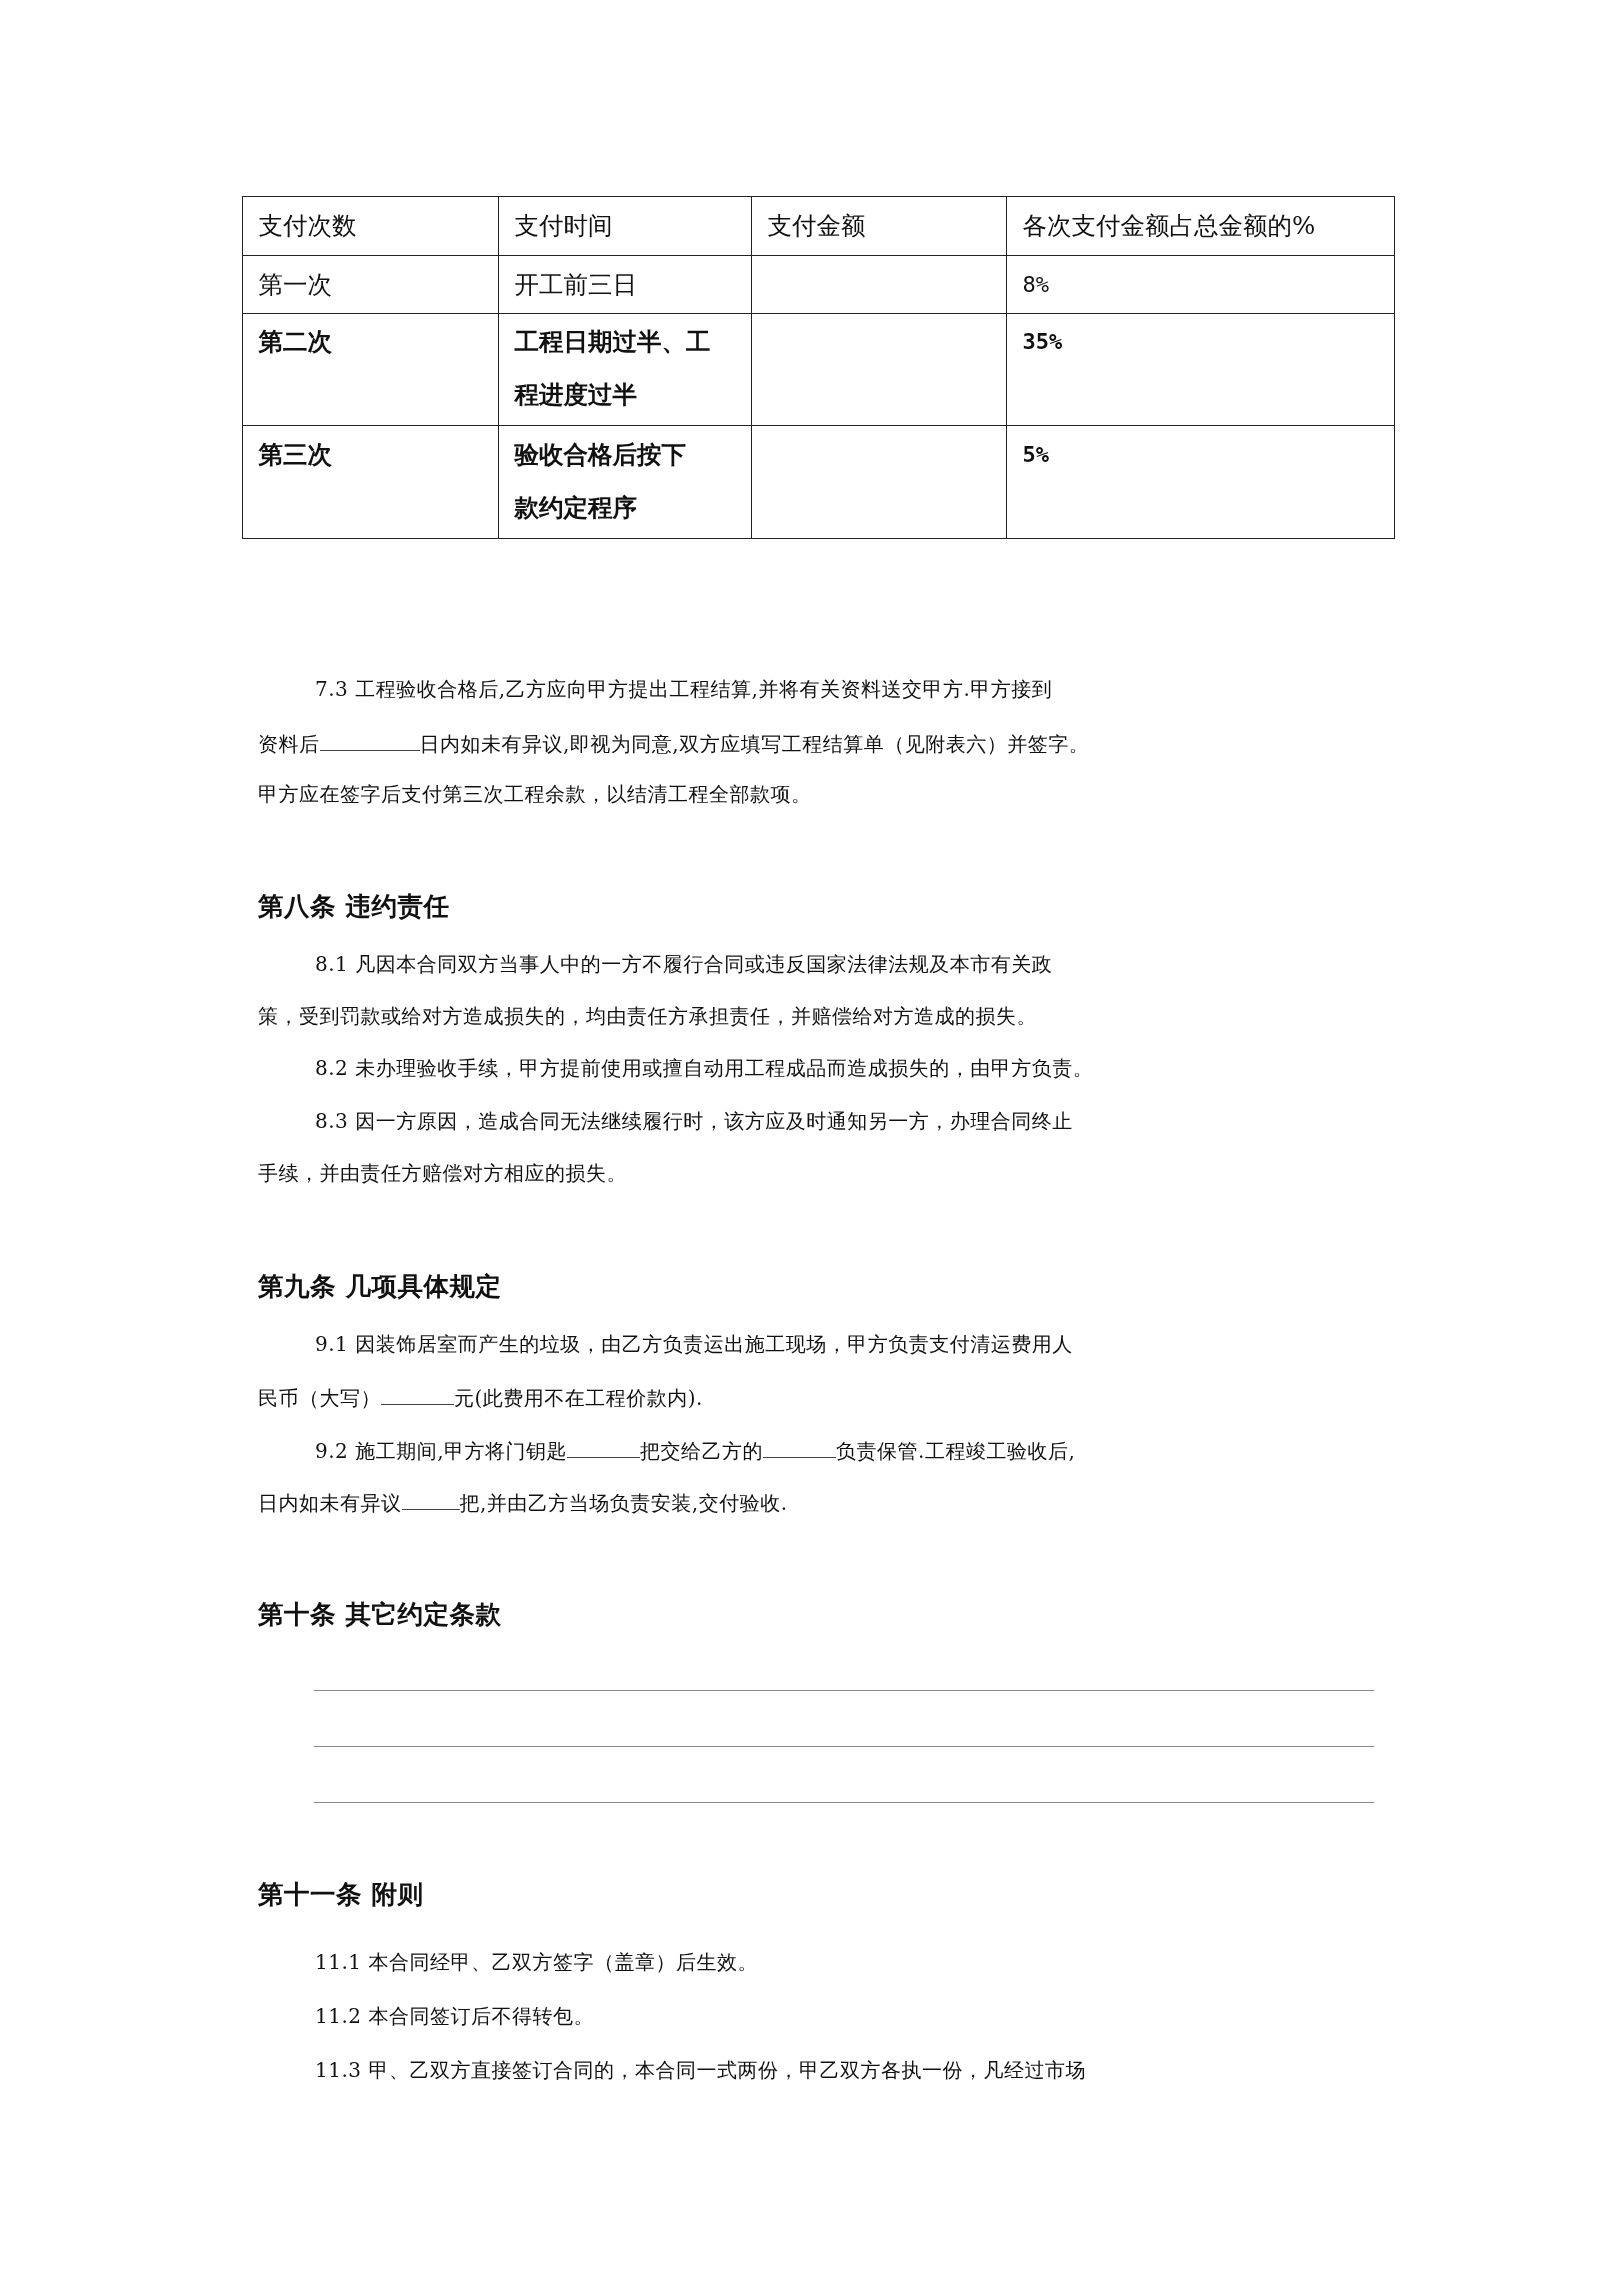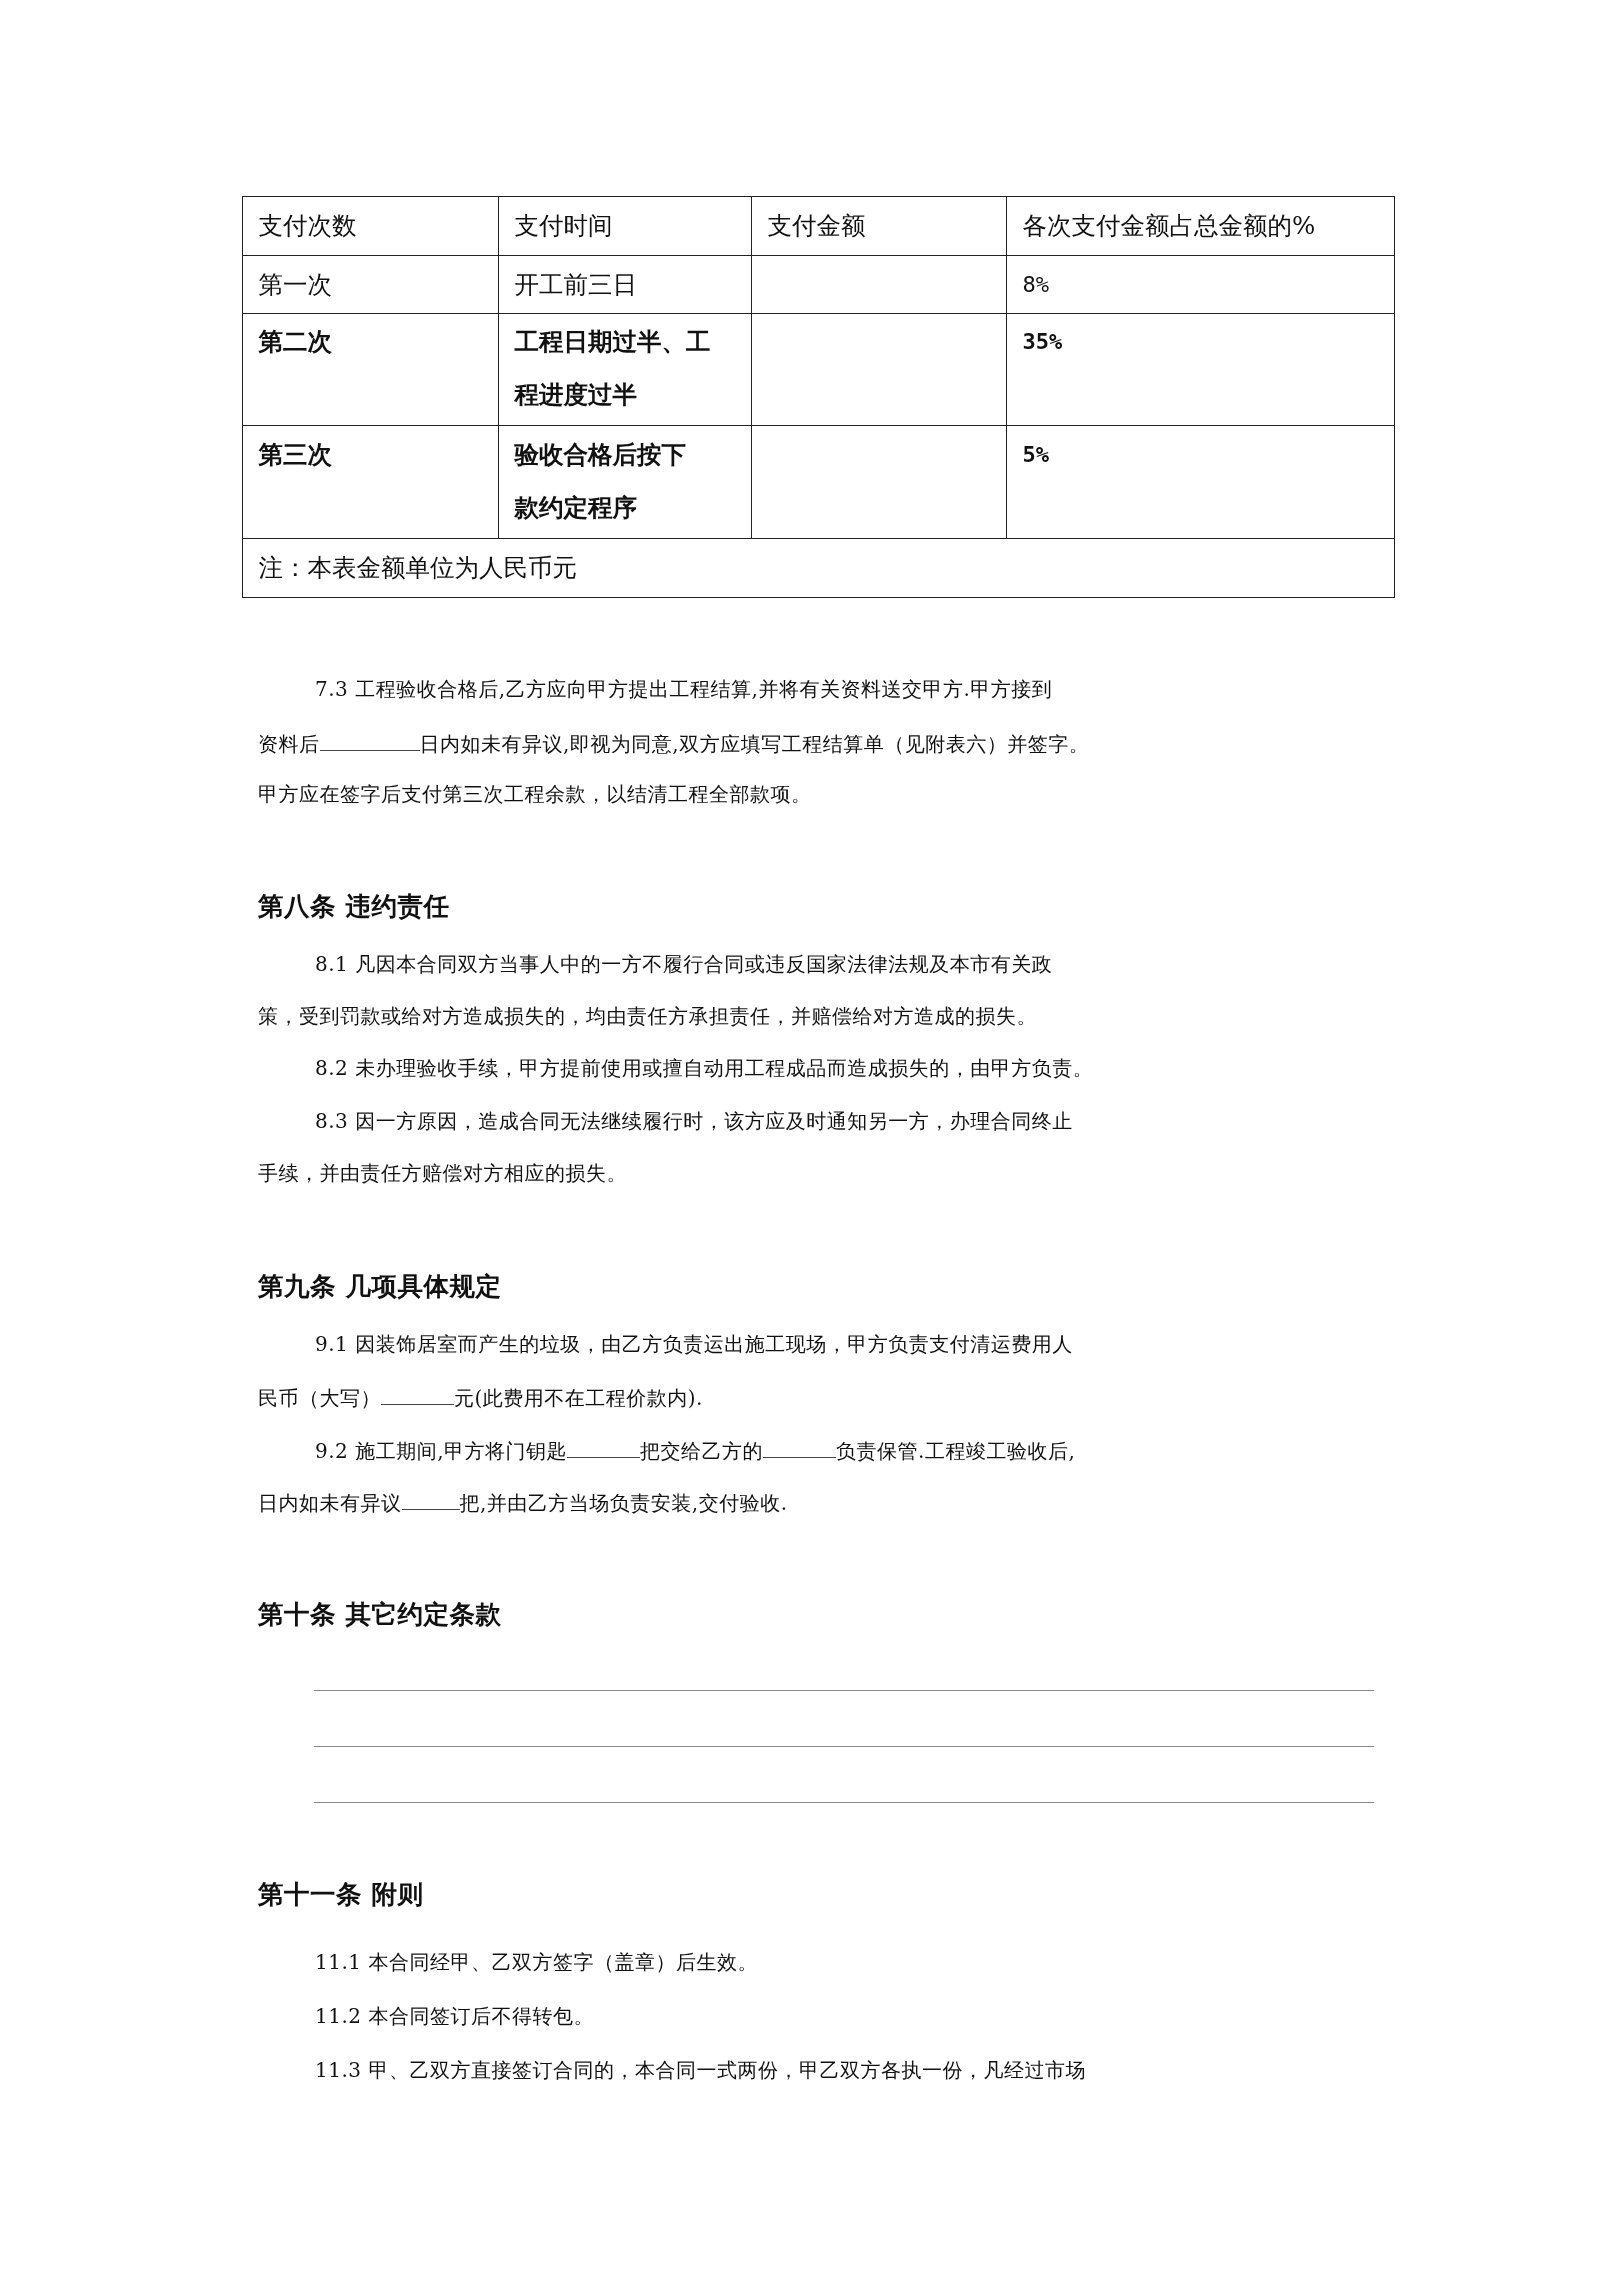--- a/index.html
+++ b/index.html
@@ -74,23 +74,20 @@
     </tr>
     <tr class="r3">
       <td>第三次</td>
       <td>
         <span class="cell-text">验收合格后按下</span>
         <span class="cell-text">款约定程序</span>
       </td>
       <td></td>
       <td class="pct">5%</td>
     </tr>
-    <tr class="r-note">
-      <td colspan="4">注：本表金额单位为人民币元</td>
-    </tr>
   </tbody>
     </table>
 
   <div class="line indent" style="top:671px;">7.3 工程验收合格后,乙方应向甲方提出工程结算,并将有关资料送交甲方.甲方接到</div>
   <div class="line" style="top:723px;">
     <span>资料后</span><span class="blank b8"></span><span>日内如未有异议,即视为同意,双方应填写工程结算单（见附表六）并签字。</span>
   </div>
   <div class="line" style="top:776px;">甲方应在签字后支付第三次工程余款，以结清工程全部款项。</div>
 
   <div class="line heading" style="top:888px;">第八条 违约责任</div>

